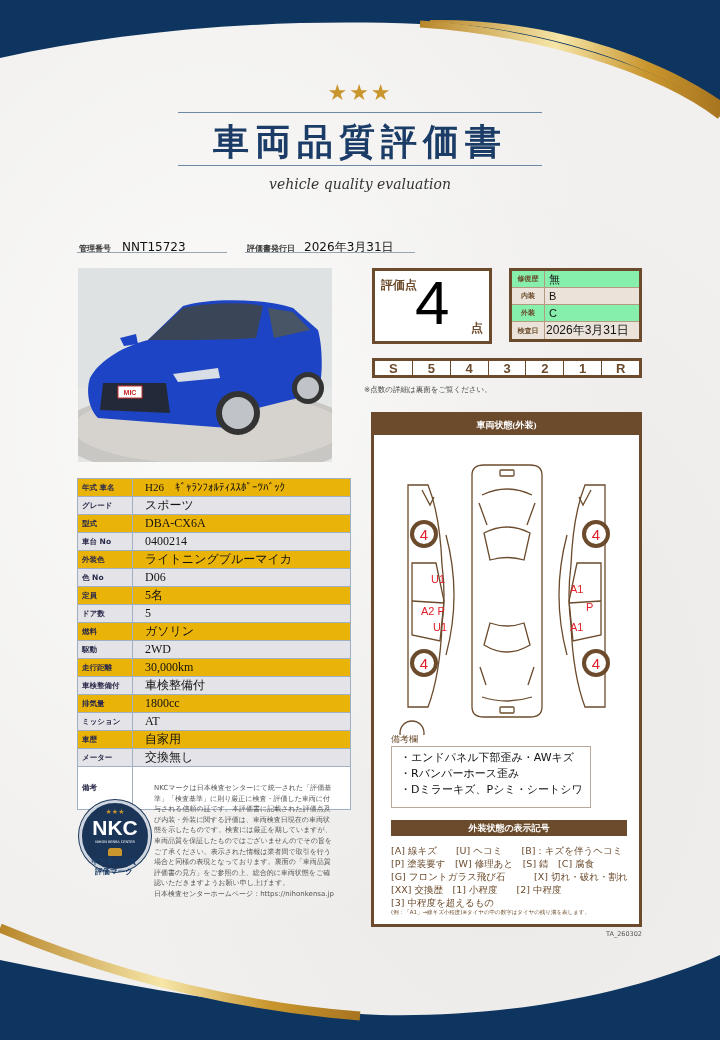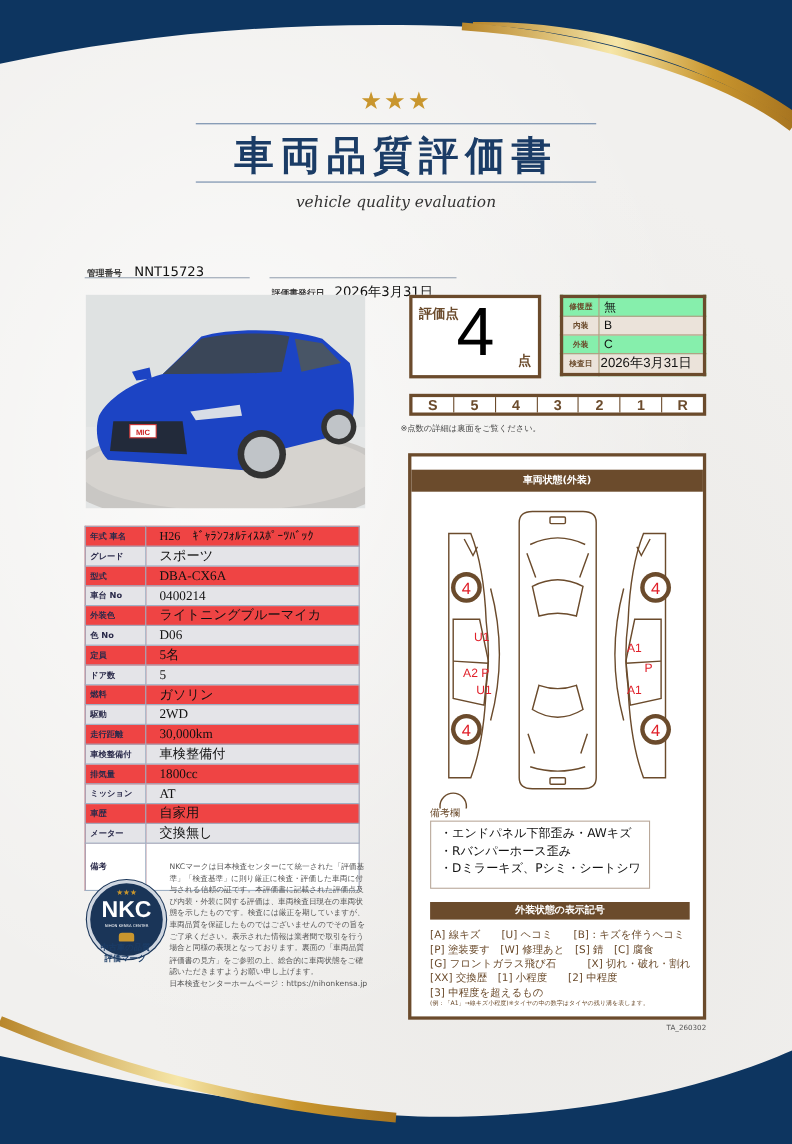--- a/index.html
+++ b/index.html
@@ -22,22 +22,22 @@
               font-style:italic; font-size:14px; color:#333; }
 
   .meta-label { font-size:8px; font-weight:bold; color:#3a3a3a; }
   .meta-value { font-size:12px; color:#111; }
   .meta-line { height:1px; background:#9aa5b3; }
 
   
   .photo { left:78px; top:268px; width:254px; height:194px; background:#e6e6e4; overflow:hidden; }
 
   
-  table.spec { position:absolute; left:77px; top:478px; width:250px; border-collapse:collapse;
-               border:1px solid #7d8fa8; background:#ef4444; }
+  table.spec { position:absolute; left:77px; top:478px; width:274px; border-collapse:collapse;
+               border:1px solid #7d8fa8; background:#eab308; }
   table.spec td { border:1px solid #9fb0c4; height:17px; padding:0; }
   table.spec td.k { width:50px; font-size:7.5px; font-weight:bold; color:#2a2a4a; padding-left:4px; }
   table.spec td.v { font-size:12px; padding-left:12px; color:#111; font-family:Liberation Serif, serif; }
   table.spec tr:nth-child(even) td { background:#e4e4e8; }
   table.spec tr.tall td { height:42px; background:#fff; }
 
   
   .score-box { left:372px; top:268px; width:120px; height:76px; border:3px solid #6b4b2c; background:#fff; box-sizing:border-box; }
   .score-label { left:6px; top:6px; font-size:12px; font-weight:bold; color:#6b4b2c; }
   .score-num { left:40px; top:-4px; font-size:62px; font-family:"Liberation Sans", sans-serif; color:#000; }
@@ -101,21 +101,21 @@
 <div class="abs title-line" style="top:112px;"></div>
 <div class="abs title">車両品質評価書</div>
 <div class="abs title-line" style="top:165px;"></div>
 <div class="abs subtitle">vehicle quality evaluation</div>
 
 <div class="abs" style="left:79px; top:236px;">
   <span class="meta-label">管理番号</span>
   <span class="meta-value" style="margin-left:6px;">NNT15723</span>
 </div>
 <div class="abs meta-line" style="left:77px; top:252px; width:150px;"></div>
-<div class="abs" style="left:247px; top:254px;">
+<div class="abs" style="left:247px; top:236px;">
   <span class="meta-label">評価書発行日</span>
   <span class="meta-value" style="margin-left:4px;">2026年3月31日</span>
 </div>
 <div class="abs meta-line" style="left:245px; top:252px; width:170px;"></div>
 
 <div class="abs photo">
   <svg width="254" height="194" viewBox="0 0 254 194">
     <rect width="254" height="194" fill="#e4e6e6"></rect>
     <rect y="0" width="254" height="120" fill="#dfe2e2"></rect>
     <ellipse cx="130" cy="165" rx="150" ry="45" fill="#c9c7c4"></ellipse>
@@ -241,21 +241,21 @@
   <div class="grade">5</div>
   <div class="grade">4</div>
   <div class="grade">3</div>
   <div class="grade">2</div>
   <div class="grade">1</div>
   <div class="grade">R</div>
 </div>
 <div class="abs grade-note">※点数の詳細は裏面をご覧ください。</div>
 
 <div class="abs ext">
-  <div class="abs bar" style="left:0; top:12px; width:265px; height:20px; line-height:20px;">車両状態(外装)</div>
+  <div class="abs bar" style="left:0; top:0; width:265px; height:20px; line-height:20px;font-family:Liberation Serif, serif;">車両状態(外装)</div>
 
   <svg class="abs" style="left:0; top:30px;" width="265" height="290" viewBox="0 0 265 290">
     <g fill="none" stroke="#6b4b2c" stroke-width="1.3">
 
       <path d="M98,30 Q98,20 110,20 H156 Q168,20 168,30 V262 Q168,272 156,272 H110 Q98,272 98,262 Z"></path>
       <rect x="126" y="25" width="14" height="6" rx="1"></rect>
       <rect x="126" y="262" width="14" height="6" rx="1"></rect>
       <path d="M108,50 Q133,38 158,50"></path>
       <path d="M105,58 L113,80 M161,58 L153,80"></path>
       <path d="M110,88 Q133,76 156,88 L150,115 Q133,110 116,115 Z"></path>

